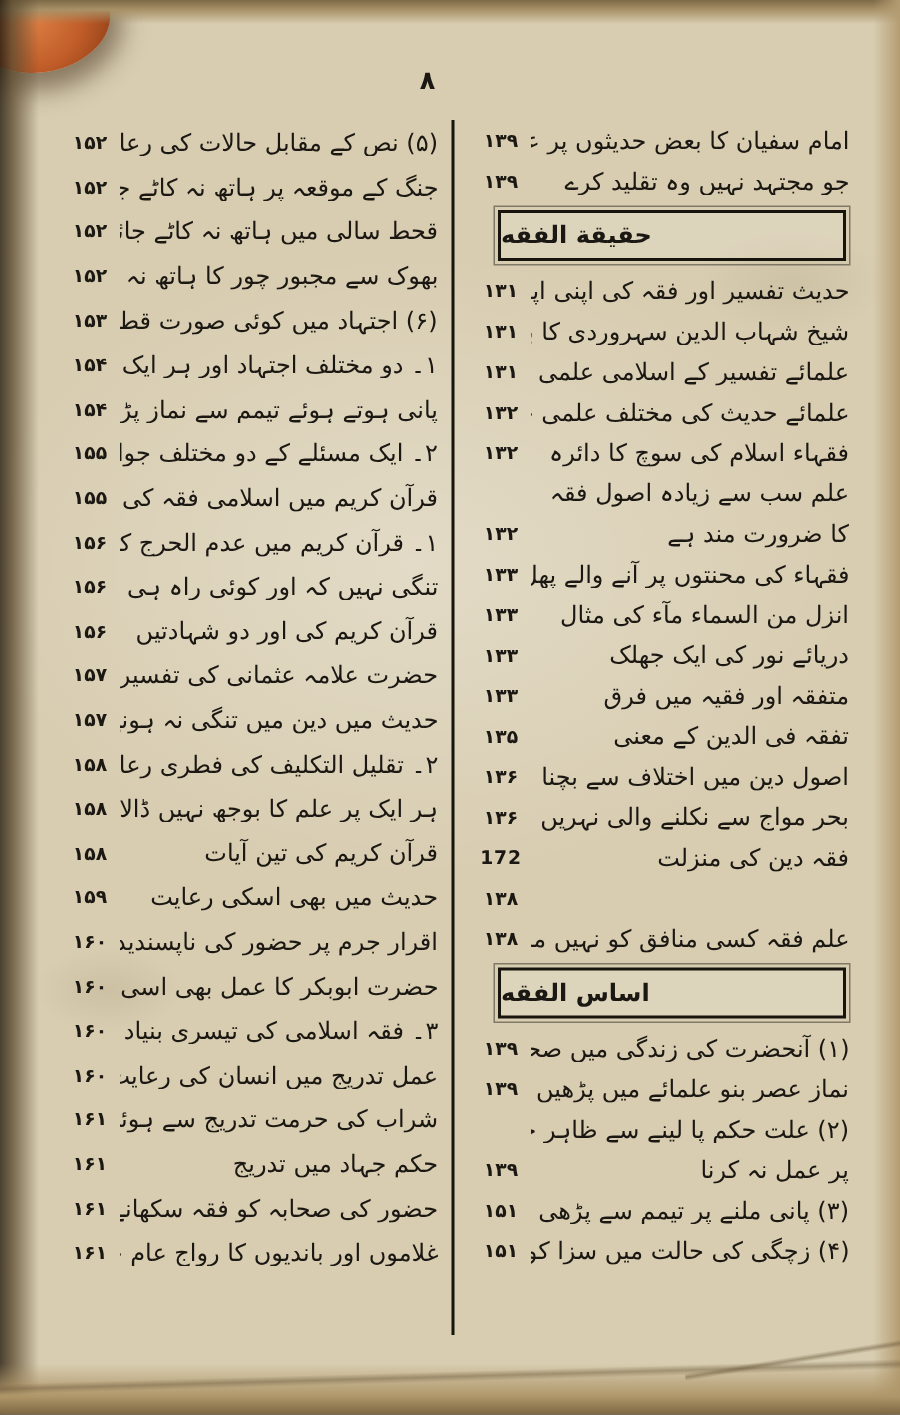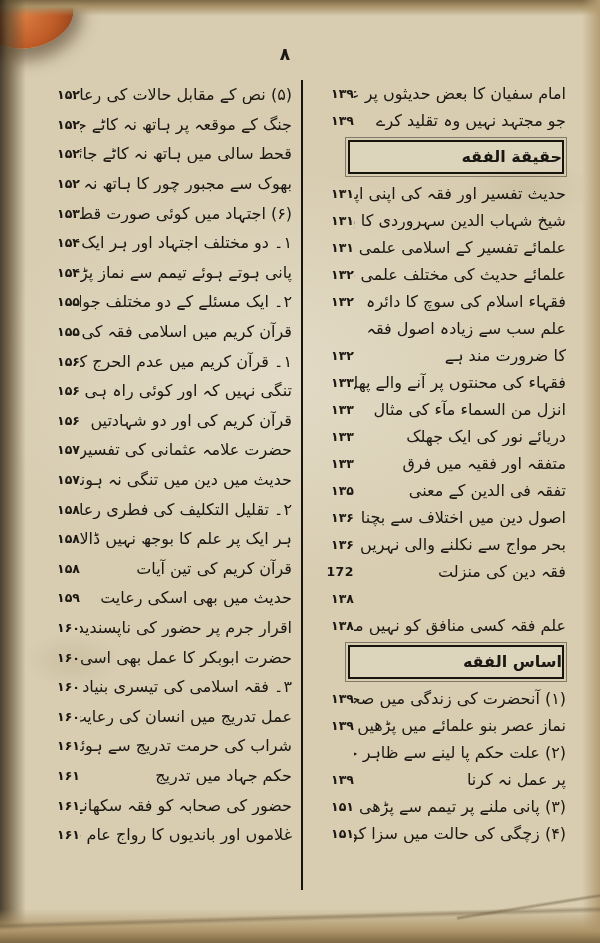--- a/index.html
+++ b/index.html
@@ -36,26 +36,26 @@
         font-size:17px;font-weight:bold;letter-spacing:1px;}
   
   .content{position:absolute;top:80px;left:34px;right:34px;height:810px;
         display:flex;direction:rtl;}
   .col{flex:1 1 50%;min-width:0;display:flex;flex-direction:column;}
   .col-first{border-left:2px solid #17130d;padding-left:5px;}
   .col-second{padding-right:9px;}
   .row{display:flex;direction:ltr;align-items:center;overflow:hidden;}
   .col-first  .row{height:27px;}
   .col-second .row{height:29.6px;}
-  .num{flex:0 0 40px;direction:ltr;text-align:right;padding-left:6px;
+  .num{flex:0 0 40px;direction:ltr;text-align:center;padding-left:6px;
        font-size:12.5px;font-weight:bold;letter-spacing:.5px;white-space:nowrap;}
   .txt{flex:1 1 auto;min-width:0;direction:rtl;text-align:right;
        font-size:16px;white-space:nowrap;overflow:hidden;padding-left:4px;}
   .txt.center{text-align:right;padding-left:26px;}
-  .hdr-box{margin:6px 2px 6px 40px;height:30px;line-height:30px;text-align:right;
+  .hdr-box{margin:6px 2px 6px 24px;height:30px;line-height:30px;text-align:left;
        border:2px solid #17130d;outline:1px solid rgba(23,19,13,.45);outline-offset:2px;
        font-size:16px;font-weight:bold;background:rgba(255,255,255,.15);}
 </style>
 </head>
 <body>
 
 <div class="scan">
   <div class="corner-blob"></div>
   <div class="edge-top"></div>
   <div class="edge-left"></div>

